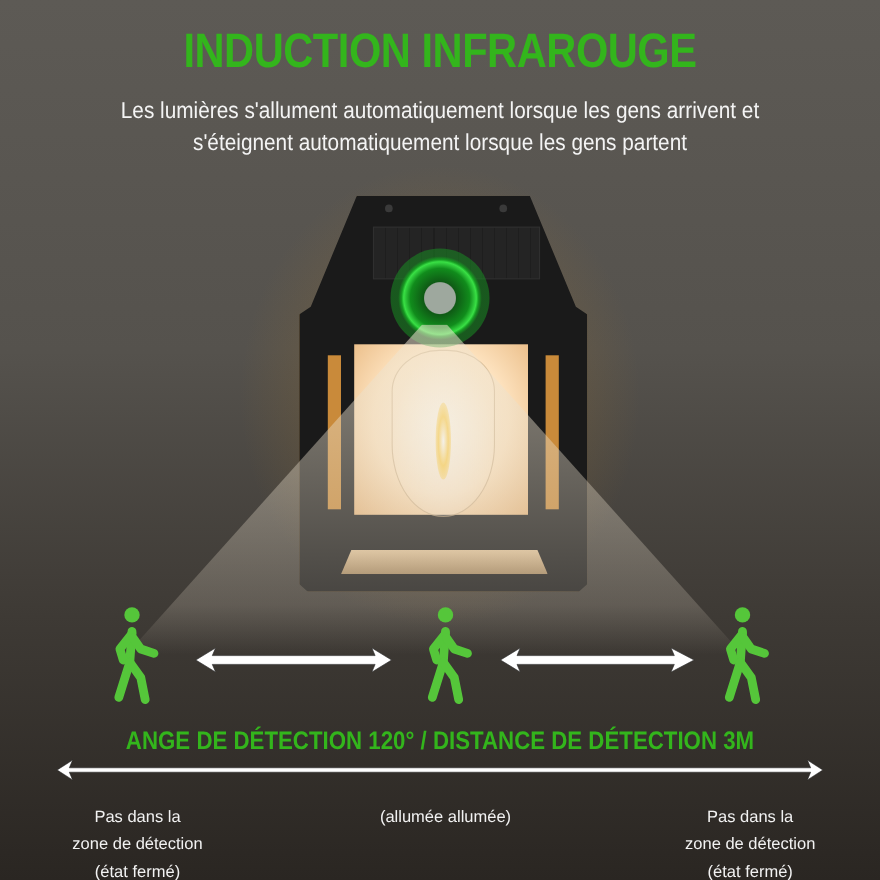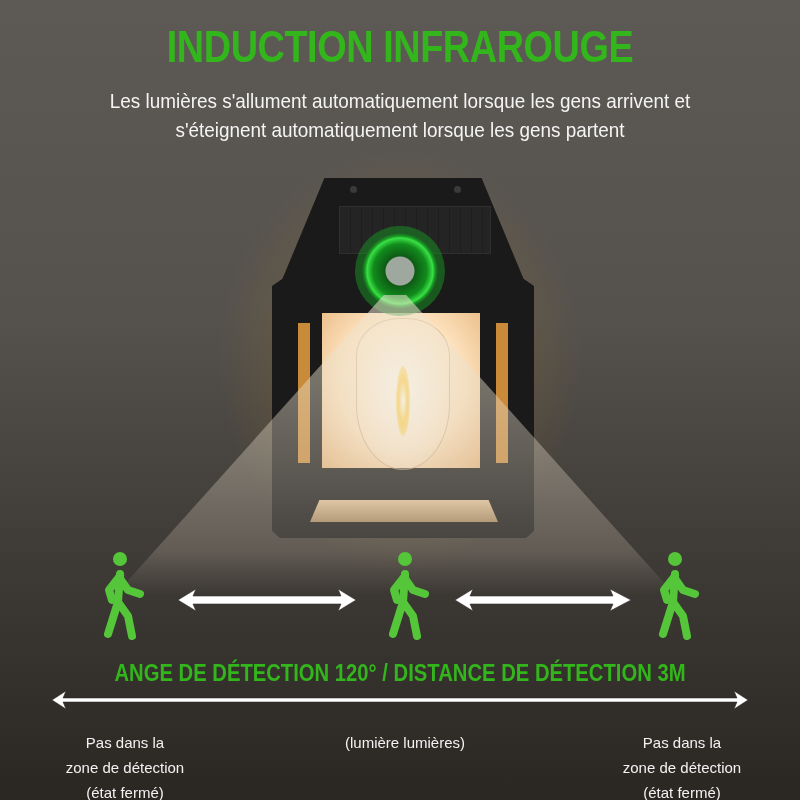--- a/index.html
+++ b/index.html
@@ -146,19 +146,19 @@
 <svg class="long-arrow" viewBox="0 0 696 20">
   <polygon points="0,10 14,1 11,8 685,8 682,1 696,10 682,19 685,12 11,12 14,19" fill="#ffffff" stroke="#222" stroke-width="0.5"></polygon>
 </svg>
 
 <div class="zone" style="left:25px">
   <span>Pas dans la</span>
   <span>zone de détection</span>
   <span>(état fermé)</span>
 </div>
 <div class="zone" style="left:305px">
-  <span>(lumière lumières)</span>
+  <span>(allumée allumée)</span>
 </div>
 <div class="zone" style="left:582px">
   <span>Pas dans la</span>
   <span>zone de détection</span>
   <span>(état fermé)</span>
 </div>
 
 </body></html>

